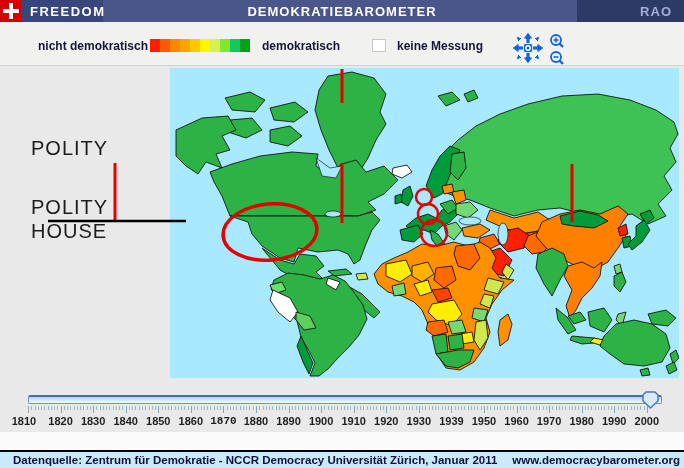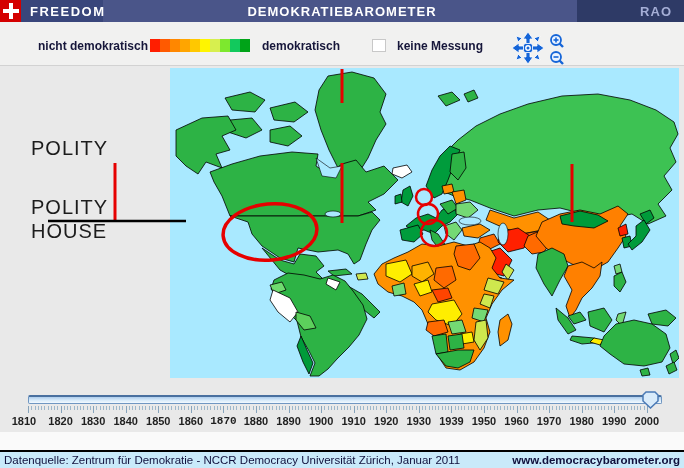--- a/index.html
+++ b/index.html
@@ -42,21 +42,21 @@
        border-radius:2px; background:linear-gradient(180deg,#aecdec 0%, #d8ebfa 55%, #f2f9ff 100%); cursor:pointer; }
   .tickrow { position:absolute; left:0; top:340px; width:684px; height:8px; }
   .tick { position:absolute; top:0; width:1px; background:#9db7cb; }
   .tick.major { background:#86a3bb; }
   .yearrow { position:absolute; left:0; top:349px; width:684px; height:14px; }
   .year { position:absolute; width:34px; margin-left:-17px; text-align:center; font-size:11px; font-weight:bold; color:#1f1f1f; }
   .thumb { position:absolute; top:325px; width:17px; height:18px; cursor:grab; }
 
   
   .footer { position:absolute; left:0; top:450px; width:684px; height:18px; background:#c9eafa; border-top:2px solid #000; }
-  .footer .src { position:absolute; left:4px; top:2px; font-size:11.5px; font-weight:normal; color:#10103c; }
+  .footer .src { position:absolute; left:13px; top:2px; font-size:11.5px; font-weight:bold; color:#10103c; }
   .footer .web { position:absolute; right:4px; top:2px; font-size:11.5px; font-weight:bold; color:#10103c; }
 </style>
 </head>
 <body>
 
 <div class="header">
   <div class="header-left"></div>
   <div class="header-right"></div>
   <div class="flag">
       <div class="v"></div>

